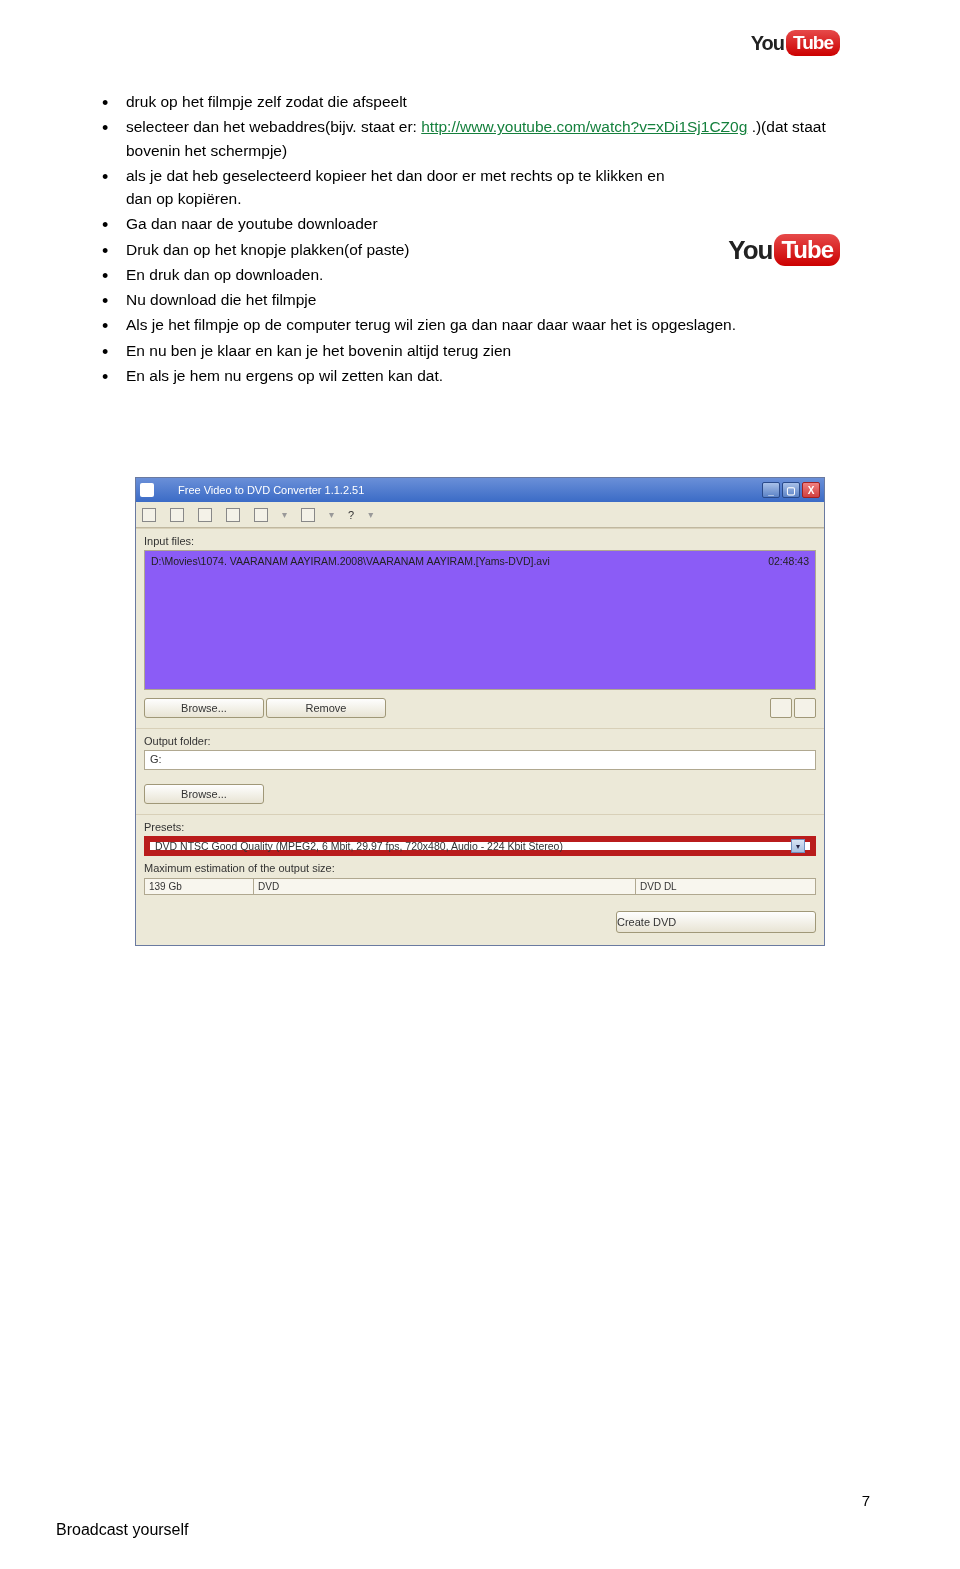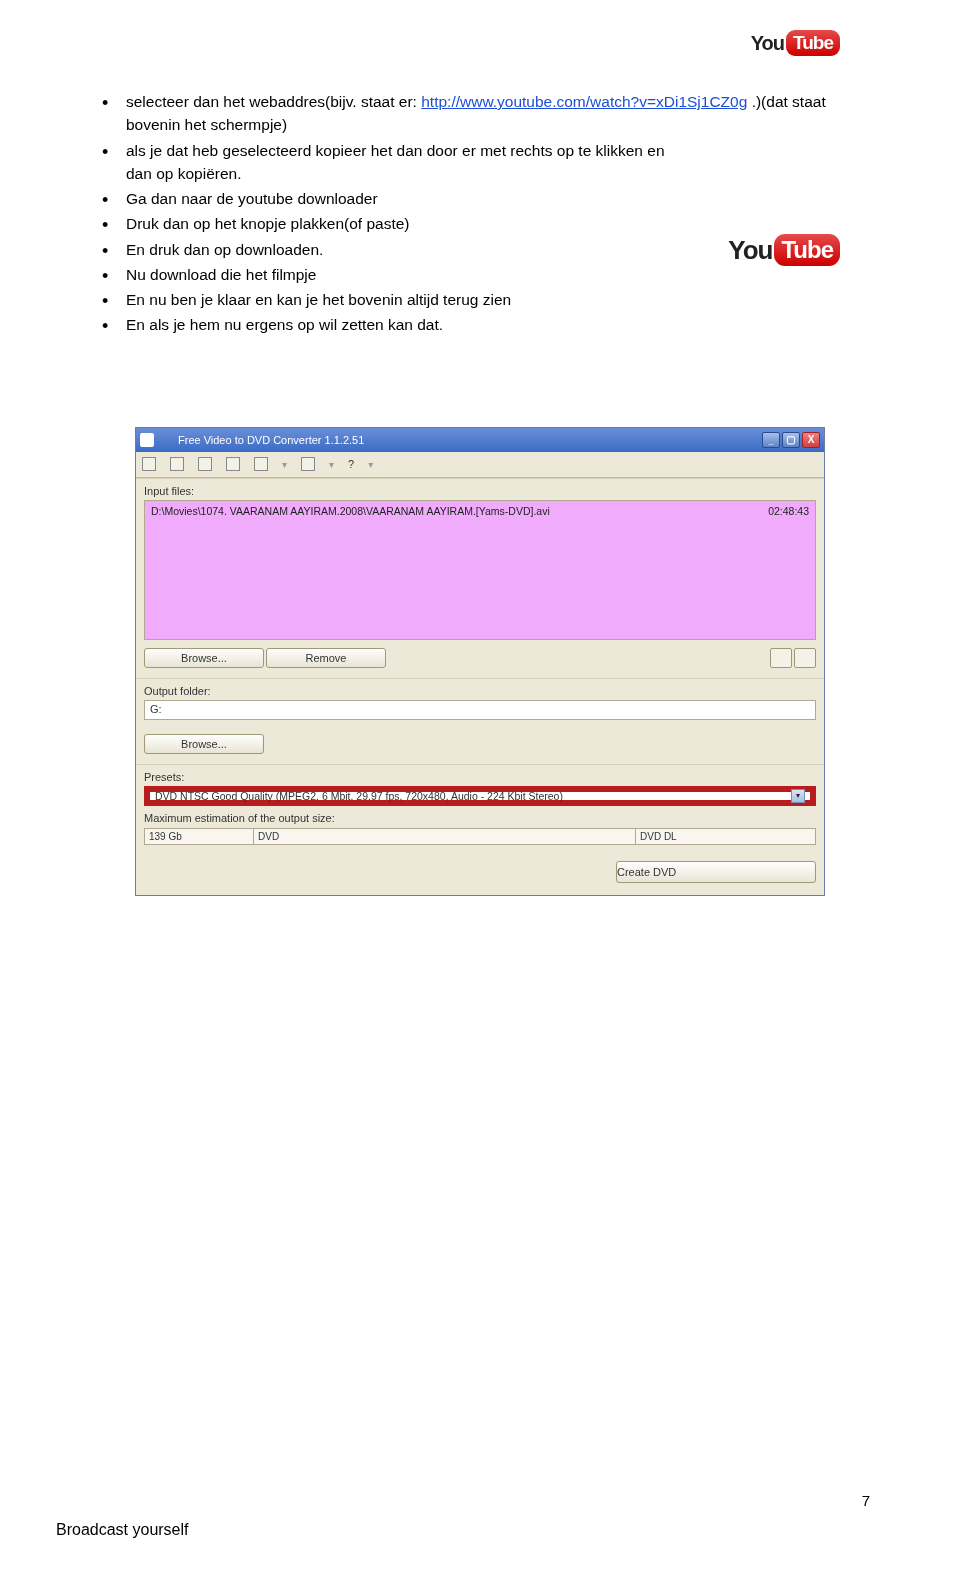--- a/index.html
+++ b/index.html
@@ -6,34 +6,34 @@
   body { width: 960px; height: 1569px; background: #fff; font-family: Arial, sans-serif; position: relative; }
   .page { padding: 60px 90px 40px 90px; }
   .header-logo { position: absolute; top: 30px; right: 120px; }
   .youtube-logo { display: flex; align-items: center; font-weight: bold; }
   .yt-you { color: #222; font-size: 20px; letter-spacing: -1px; }
   .yt-tube-box { background: linear-gradient(#e64a4a,#c00); border-radius: 9px; padding: 2px 7px; margin-left: 2px; color: #fff; font-size: 19px; letter-spacing: -1px; }
   .inline-logo { position: absolute; right: 120px; top: 234px; }
   ul.bullets { list-style: none; padding-left: 36px; margin-top: 30px; font-size: 15.5px; line-height: 1.5; color: #000; }
   ul.bullets li { position: relative; padding-left: 0; margin-bottom: 2px; }
   ul.bullets li::before { content: "•"; position: absolute; left: -24px; font-size: 18px; }
-  .link { color: #1d4ed8; text-decoration: underline; }
+  .link { color: #15803d; text-decoration: underline; }
   .screenshot { margin: 90px auto 0 auto; width: 690px; border: 1px solid #6a7aa0; background: #ece9d8; font-family: Tahoma, sans-serif; font-size: 11px; color: #333; }
   .titlebar { background: linear-gradient(#6a8fd8,#3b6bc6); color: #fff; display: flex; align-items: center; padding: 3px 4px; height: 24px; gap: 18px; }
   .titlebar-icon { width: 14px; height: 14px; background: #fff; border-radius: 2px; margin-right: 6px; }
   .titlebar-text { flex: 1; font-size: 11px; }
   .titlebar-btns { display: flex; gap: 2px; }
   .titlebar-btn { width: 18px; height: 16px; background: linear-gradient(#a8c0e8,#5b82c6); border: 1px solid #2a4a8a; border-radius: 2px; display: flex; align-items: center; justify-content: center; color: #fff; font-size: 10px; font-weight: bold; }
   .titlebar-btn.close { background: linear-gradient(#f08080,#d04040); border-color: #a02020; }
   .toolbar { background: #ece9d8; padding: 4px 6px; border-bottom: 1px solid #c0b8a0; display: flex; gap: 14px; align-items: center; height: 26px; }
   .tb-ico { width: 14px; height: 14px; border: 1px solid #888; background: #f4f2e8; }
   .tb-sep { color: #999; font-size: 10px; }
   .section { padding: 6px 8px; border-top: 1px solid #d8d0b8; }
   .section-label { font-size: 11px; color: #333; margin-bottom: 3px; }
-  .file-list { background: #f0abfc; border: 1px solid #b0a890; height: 140px; padding: 4px 6px; font-size: 10.5px; color: #222; display: flex; justify-content: space-between; }
+  .file-list { background: #8b5cf6; border: 1px solid #b0a890; height: 140px; padding: 4px 6px; font-size: 10.5px; color: #222; display: flex; justify-content: space-between; }
   .btn-row { display: flex; gap: 2px; padding: 8px 0 4px 0; align-items: center; }
   .win-btn { background: linear-gradient(#fefefe,#e8e4d4); border: 1px solid #a09878; border-radius: 3px; padding: 3px 0; width: 120px; text-align: center; font-size: 11px; color: #333; }
   .small-btn { width: 22px; height: 20px; border: 1px solid #a09878; background: #f4f2e8; border-radius: 2px; }
   .spacer { flex: 1; }
   .output-input { background: #fff; border: 1px solid #b0a890; height: 20px; padding: 2px 5px; font-size: 11px; margin-bottom: 6px; }
   .preset-select { background: #fff; border: 6px solid #b91c1c; height: 20px; padding: 2px 5px; font-size: 10.5px; display: flex; justify-content: space-between; align-items: center; }
   .dd-arrow { width: 14px; height: 14px; background: linear-gradient(#d8e4f4,#a8c0e0); border: 1px solid #7090c0; display: flex; align-items: center; justify-content: center; font-size: 8px; color: #224; }
   .size-row { display: flex; margin-top: 4px; align-items: flex-end; }
   .size-cell { border: 1px solid #b0a890; background: #f8f6ee; font-size: 10px; padding: 2px 4px; }
   .size-cell:first-child { width: 110px; }
@@ -48,28 +48,30 @@
 <body>
 
 <div class="header-logo youtube-logo">
   <span class="yt-you">You</span>
   <span class="yt-tube-box">Tube</span>
 </div>
 
 <div class="page">
 
 <ul class="bullets">
+  <li><span>druk op het filmpje zelf zodat die afspeelt</span></li>
   <li>
     <span>selecteer dan het webaddres(bijv. staat er: </span><a class="link">http://www.youtube.com/watch?v=xDi1Sj1CZ0g</a><span> .)(dat staat bovenin het schermpje)</span>
   </li>
   <li style="max-width:560px;"><span>als je dat heb geselecteerd kopieer het dan door er met rechts op te klikken en dan op kopiëren.</span></li>
   <li><span>Ga dan naar de youtube downloader</span></li>
   <li><span>Druk dan op het knopje plakken(of paste)</span></li>
   <li><span>En druk dan op downloaden.</span></li>
   <li><span>Nu download die het filmpje</span></li>
+  <li><span>Als je het filmpje op de computer terug wil zien ga dan naar daar waar het is opgeslagen.</span></li>
   <li><span>En nu ben je klaar en kan je het bovenin altijd terug zien</span></li>
   <li><span>En als je hem nu ergens op wil zetten kan dat.</span></li>
 </ul>
 
 <div class="inline-logo youtube-logo">
   <span class="yt-you" style="font-size:26px;">You</span>
   <span class="yt-tube-box" style="font-size:24px;border-radius:11px;">Tube</span>
 </div>
 
 <div class="screenshot">

